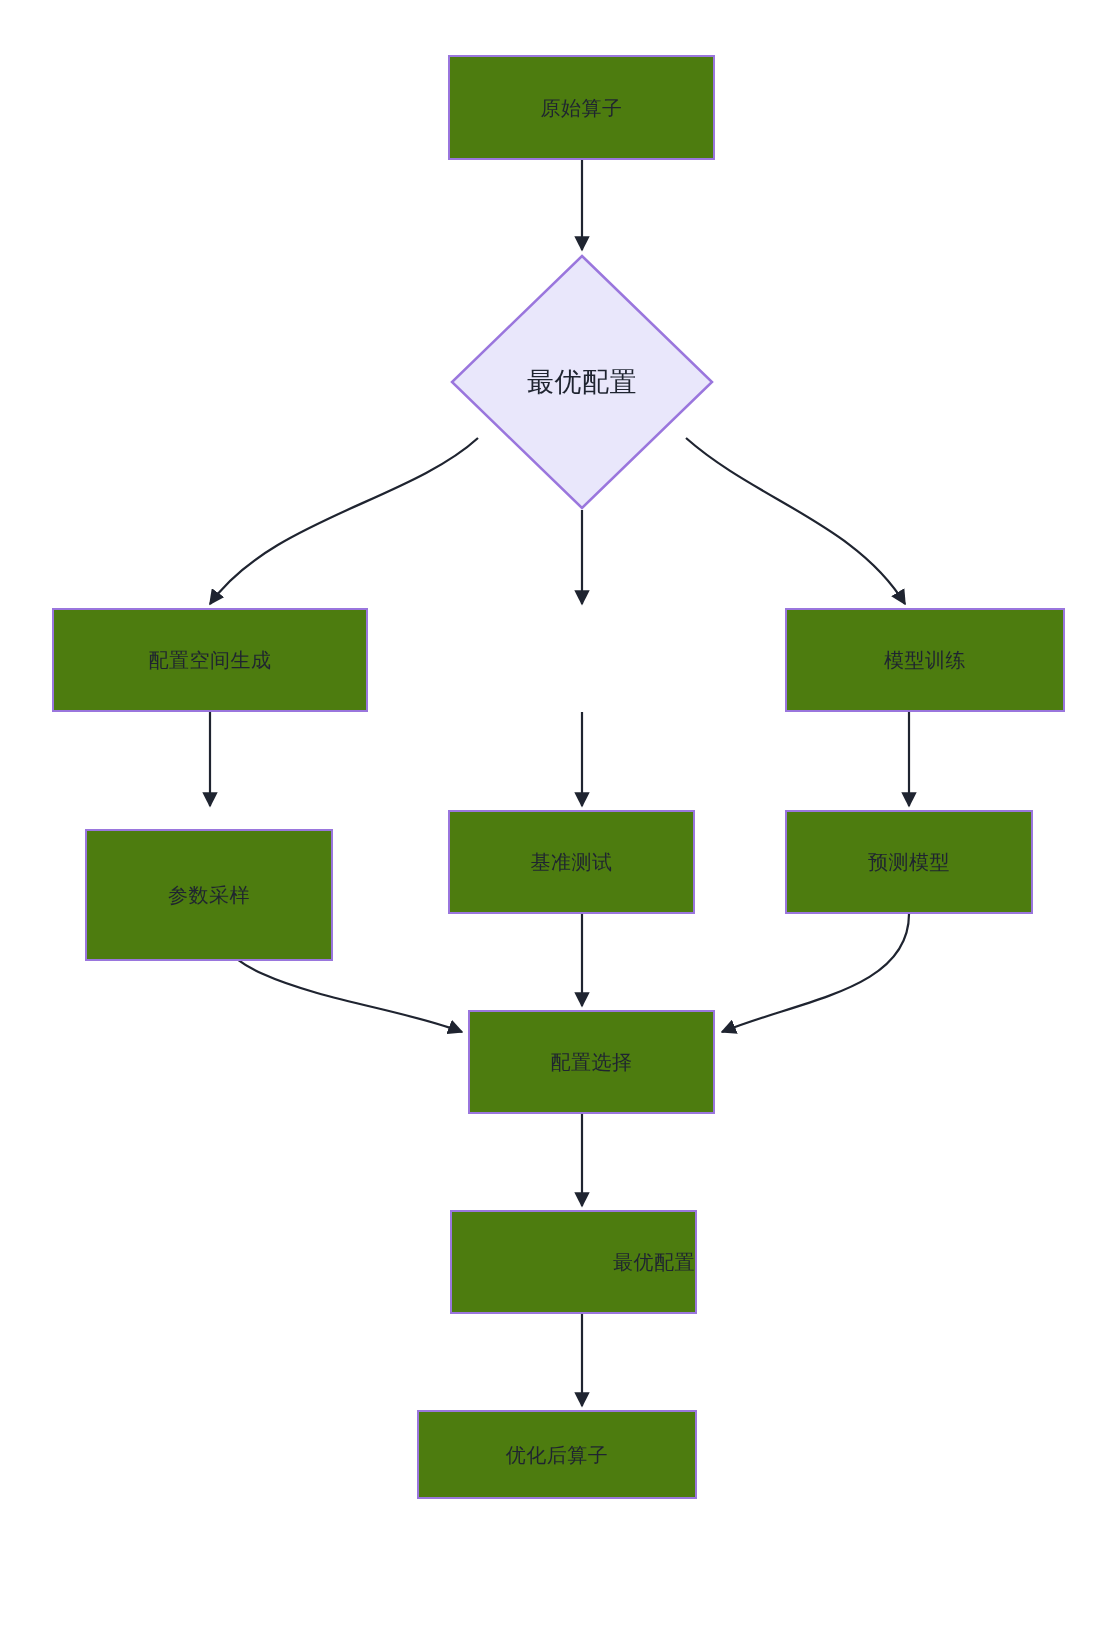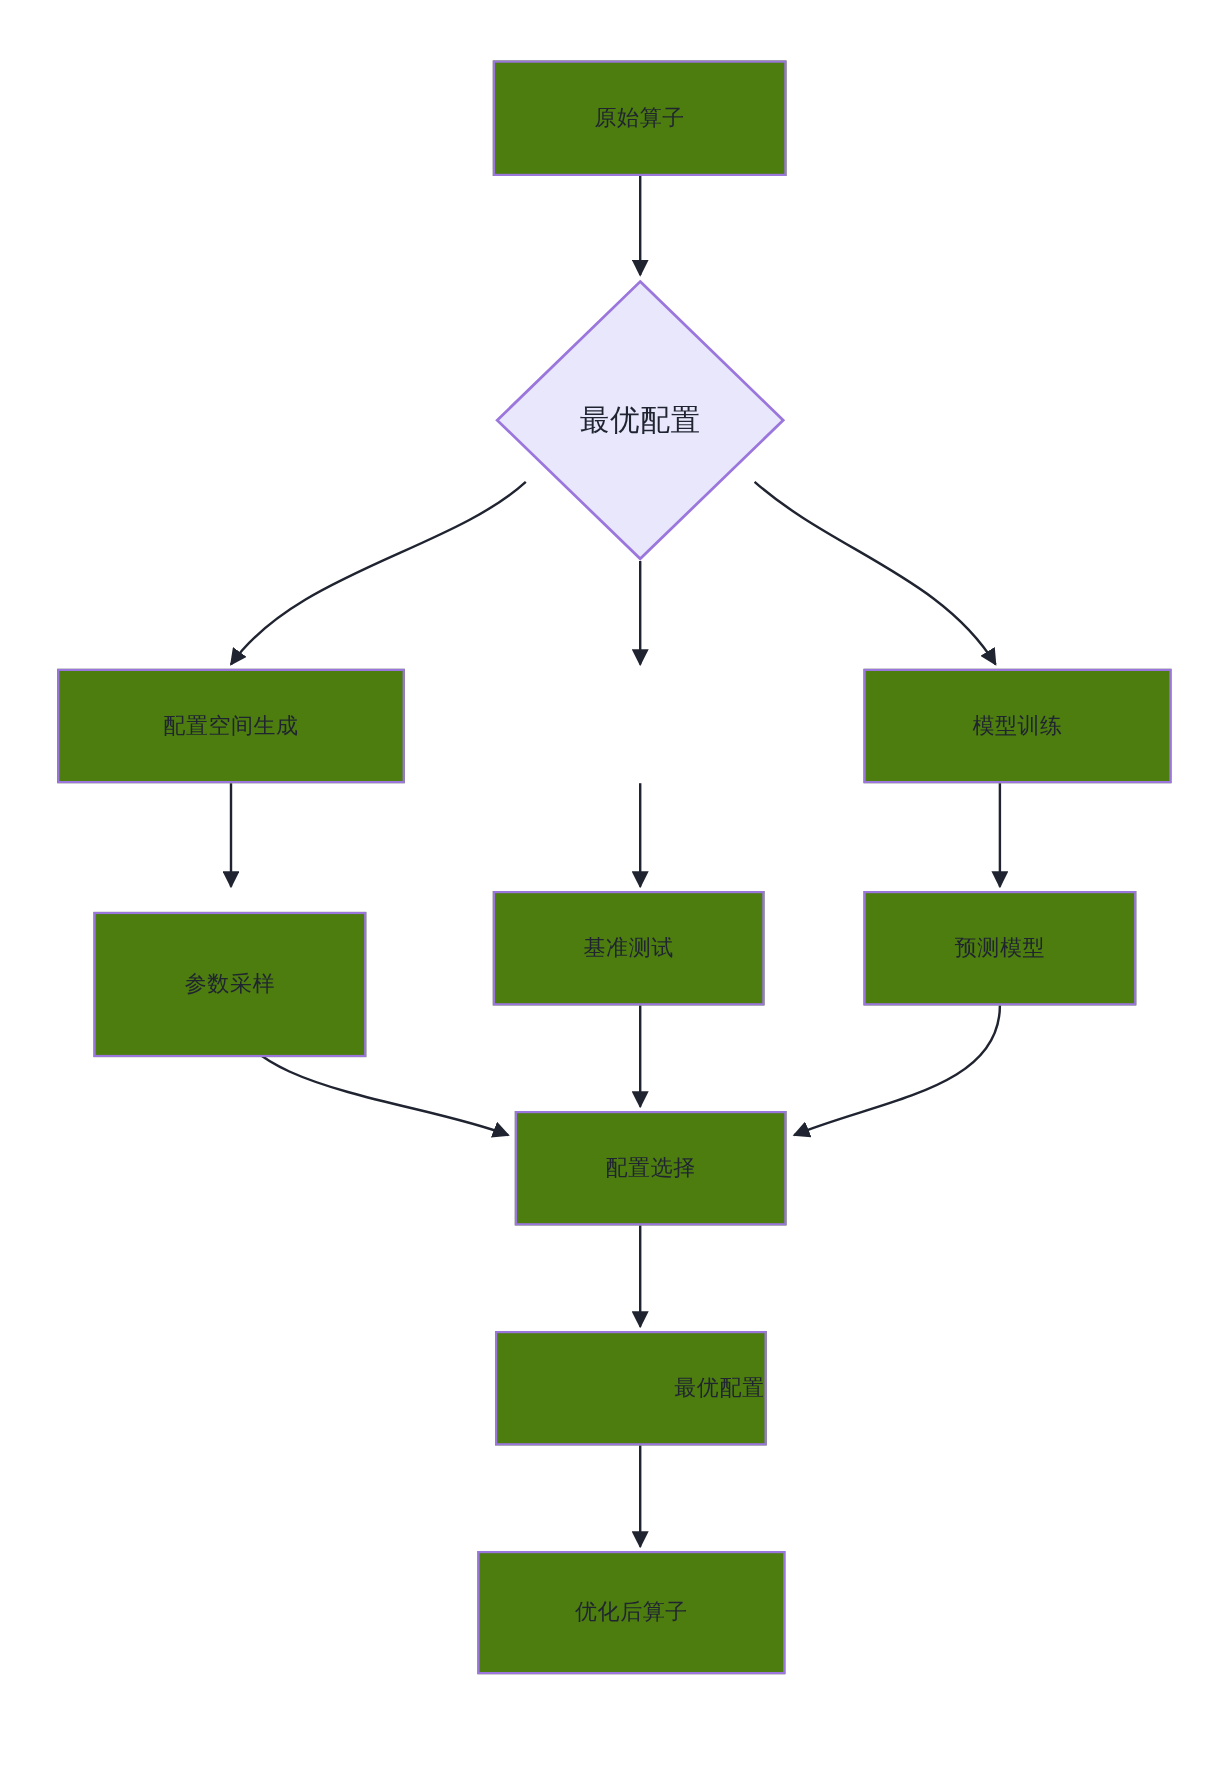--- a/index.html
+++ b/index.html
@@ -127,17 +127,17 @@
   </div>
 
   <div class="node" style="left:468px; top:1010px; width:247px; height:104px;">
     <span class="node-label">配置选择</span>
   </div>
 
   <div class="node" style="left:450px; top:1210px; width:247px; height:104px;justify-content:flex-end;">
     <span class="node-label">最优配置</span>
   </div>
 
-  <div class="node" style="left:434px; top:1410px; width:280px; height:112px;">
+  <div class="node" style="left:417px; top:1410px; width:280px; height:89px;">
     <span class="node-label">优化后算子</span>
   </div>
 
 </div>
 
 </body></html>

